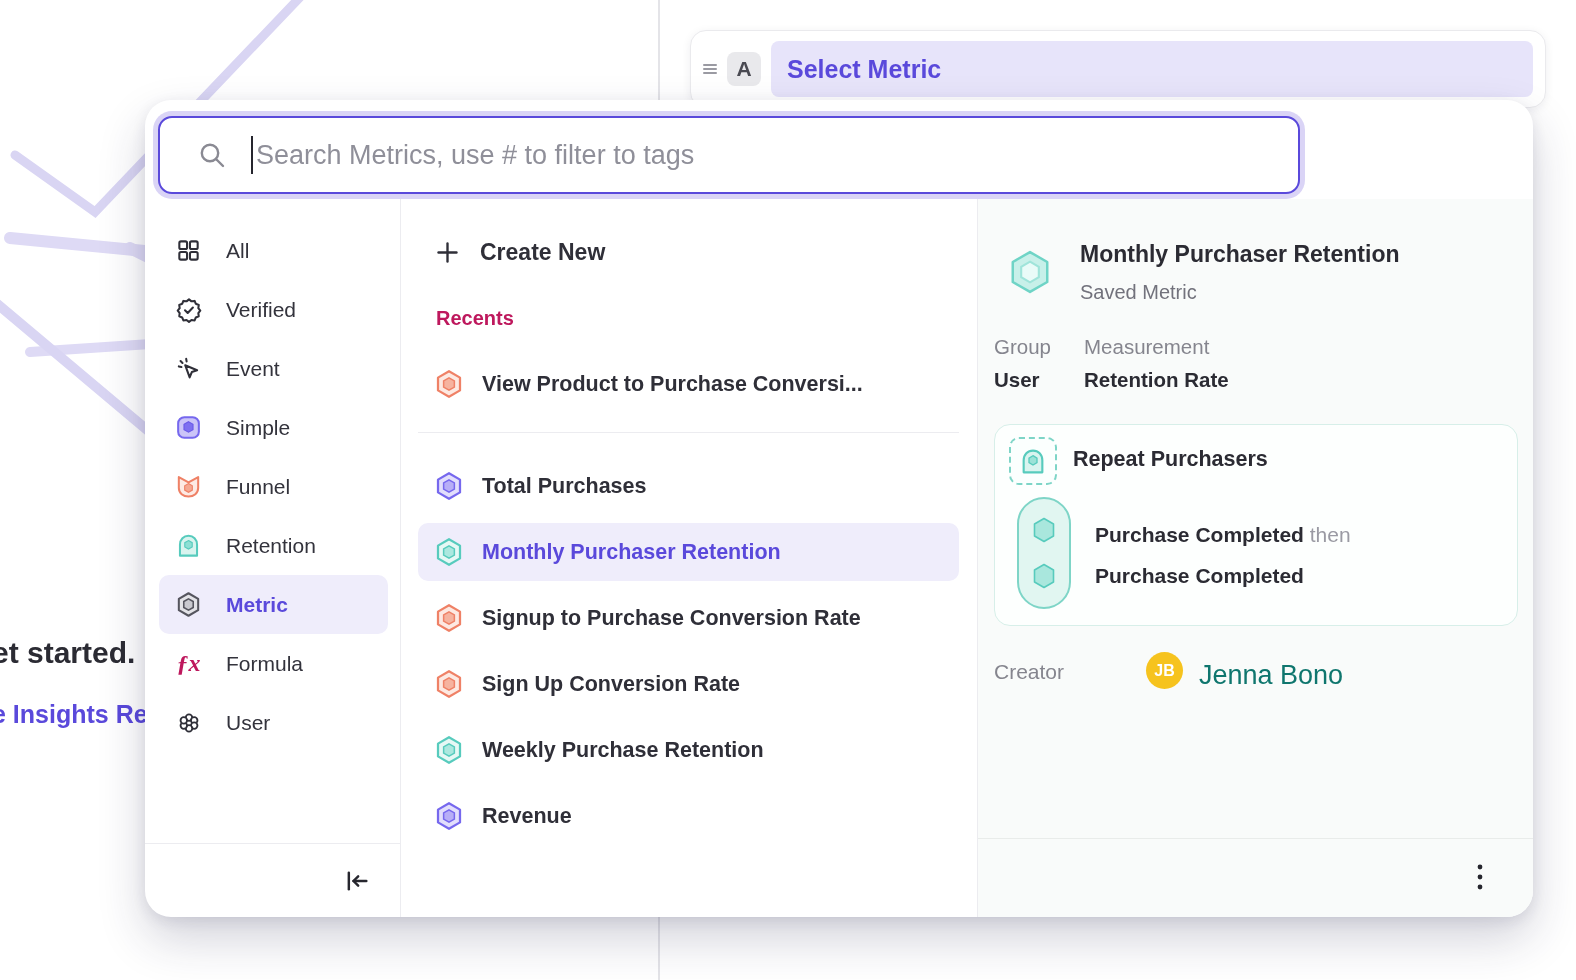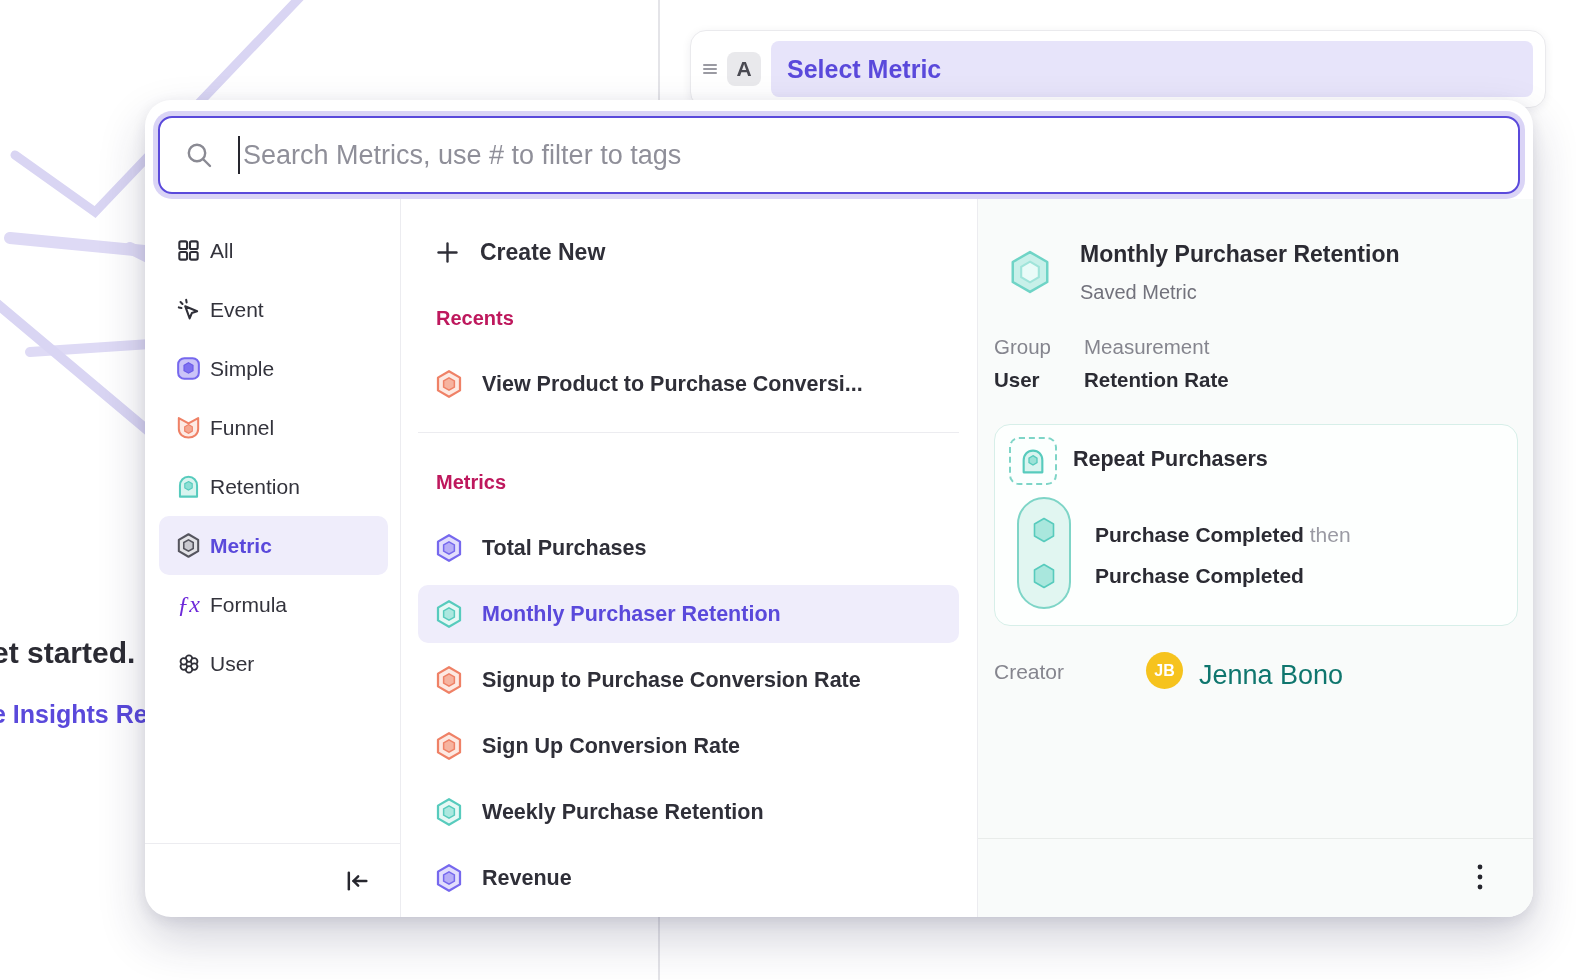--- a/index.html
+++ b/index.html
@@ -19,42 +19,42 @@
   .drag-icon { width:22px; height:22px; flex:0 0 auto; }
   .a-badge { width:34px; height:34px; margin-left:6px; border-radius:8px; background:#e9e9ec; color:#4a4a52;
     font-size:21px; font-weight:700; display:flex; align-items:center; justify-content:center; flex:0 0 auto; }
   .metric-pill { flex:1; height:56px; margin-left:10px; background:#e7e4fa; border-radius:8px;
     display:flex; align-items:center; padding-left:16px; color:#5a49db; font-size:25px; font-weight:700; }
 
   
   .modal { position:absolute; left:145px; top:100px; width:1388px; height:817px; background:#ffffff;
     border-radius:26px; box-shadow:0 22px 48px rgba(35,35,75,.20), 0 4px 14px rgba(35,35,75,.10); overflow:hidden; }
 
-  .search-box { position:absolute; left:13px; top:16px; width:1362px; height:78px; background:#ffffff;
+  .search-box { position:absolute; left:13px; top:16px; width:1142px; height:78px; background:#ffffff;
     border:2px solid #5a49db; border-radius:14px; box-shadow:0 0 0 5px #dad4f6;
-    display:flex; align-items:center; padding:0 20px 0 24px; }
+    display:flex; align-items:center; padding:0 20px 0 37px; }
   .search-icon { width:30px; height:30px; flex:0 0 auto; }
   .caret { width:2px; height:38px; background:#26262e; margin-left:24px; flex:0 0 auto; }
   .search-input { flex:1; border:none; outline:none; font-family:"Liberation Sans",sans-serif;
     font-size:27px; color:#30303a; margin-left:3px; background:transparent; }
   .search-input::placeholder { color:#8f8f99; opacity:1; }
 
   .cols { position:absolute; left:0; top:99px; width:100%; bottom:0; display:flex; }
   .col-side { width:255px; position:relative; padding-top:22px; }
   .col-mid { width:578px; border-left:1px solid #ececf0; border-right:1px solid #ececf0; position:relative; }
   .col-right { flex:1; background:#f9fbfa; position:relative; }
 
   
   .side-item { height:59px; margin:0 12px 0 14px; padding-left:16px; border-radius:10px;
-    display:flex; align-items:center; gap:8px; cursor:pointer; }
+    display:flex; align-items:center; gap:24px; cursor:pointer; }
   .side-item .s-ic { width:27px; height:27px; flex:0 0 auto; display:flex; align-items:center; justify-content:center; }
   .side-item .s-label { font-size:21px; font-weight:500; color:#33333c; }
   .side-item.selected { background:#efedfb; }
   .side-item.selected .s-label { color:#5a49db; font-weight:600; }
-  .icon-fx { font-family:"Liberation Serif", serif; font-style:italic; font-weight:400; font-size:24px; color:#6d28d9; }
+  .icon-fx { font-family:"Liberation Serif", serif; font-style:italic; font-weight:700; font-size:24px; color:#be185d; }
   .side-footer { position:absolute; left:0; right:0; bottom:0; height:74px; border-top:1px solid #ececf0;
     display:flex; align-items:center; justify-content:flex-end; padding-right:26px; }
   .collapse-btn { width:34px; height:34px; display:flex; align-items:center; justify-content:center; cursor:pointer; }
 
   
   .create-row { margin:28px 18px 0 17px; height:50px; padding-left:16px; display:flex; align-items:center; gap:19px; cursor:pointer; }
   .create-row .plus { width:27px; height:27px; }
   .create-row .c-label { font-size:23px; font-weight:700; color:#2f2f38; }
   .sec-label { margin:30px 18px 0 35px; height:24px; font-size:20px; font-weight:600; color:#be185d; }
   .sec-label.m2 { margin-top:38px; }
@@ -153,20 +153,29 @@
           <svg width="25" height="25" viewBox="0 0 24 24" fill="none" stroke="#2f2f38" stroke-width="2">
             <rect x="3.2" y="3.2" width="7.4" height="7.4" rx="1.6"></rect>
               <rect x="13.4" y="3.2" width="7.4" height="7.4" rx="1.6"></rect>
             <rect x="3.2" y="13.4" width="7.4" height="7.4" rx="1.6"></rect>
               <rect x="13.4" y="13.4" width="7.4" height="7.4" rx="1.6"></rect>
           </svg>
           </span>
         <span class="s-label">All</span>
       </div>
 
+      <div class="side-item">
+        <span class="s-ic">
+          <svg width="26" height="26" viewBox="0 0 24 24" fill="none" stroke="#2f2f38" stroke-width="1.9" stroke-linejoin="round">
+            <path d="M12 2.2 l2.3 1.8 2.9-.4 1.1 2.7 2.7 1.1-.4 2.9 1.8 2.3-1.8 2.3.4 2.9-2.7 1.1-1.1 2.7-2.9-.4-2.3 1.8-2.3-1.8-2.9.4-1.1-2.7-2.7-1.1.4-2.9L1.6 12.6l1.8-2.3-.4-2.9 2.7-1.1 1.1-2.7 2.9.4z"></path>
+            <path d="M8.3 12.2 l2.5 2.5 4.8-5" stroke-linecap="round" fill="none"></path>
+          </svg>
+          </span>
+        <span class="s-label">Verified</span>
+      </div>
 
       <div class="side-item">
         <span class="s-ic">
           <svg width="26" height="26" viewBox="0 0 24 24" fill="none" stroke="#2f2f38" stroke-width="1.9" stroke-linecap="round" stroke-linejoin="round">
             <path d="M8.5 8.5 L19.5 13.2 L14.6 14.8 L12.6 19.8 Z"></path>
             <line x1="4.2" y1="4.6" x2="6" y2="6.4"></line>
               <line x1="9.4" y1="2.6" x2="9.8" y2="5"></line>
               <line x1="2.6" y1="9.6" x2="5" y2="10.1"></line>
           </svg>
           </span>
@@ -261,21 +270,20 @@
       <div class="m-item first">
         <svg class="hex" viewBox="0 0 24 24">
           <path d="M12 1.8 L20.8 6.9 V17.1 L12 22.2 L3.2 17.1 V6.9 Z" fill="#fde9e2" stroke="#ef8166" stroke-width="1.8" stroke-linejoin="round"></path>
           <path d="M12 7.1 L16.3 9.55 V14.45 L12 16.9 L7.7 14.45 V9.55 Z" fill="#f6b39f" stroke="#ef8166" stroke-width="1.2"></path>
         </svg>
         <span class="m-label">View Product to Purchase Conversi...</span>
       </div>
 
       <div class="mid-divider"></div>
 
-      <div class="sec-label m2">Metrics</div>
 
       <div class="m-item first">
         <svg class="hex" viewBox="0 0 24 24">
           <path d="M12 1.8 L20.8 6.9 V17.1 L12 22.2 L3.2 17.1 V6.9 Z" fill="#e2defc" stroke="#7668ee" stroke-width="1.8" stroke-linejoin="round"></path>
           <path d="M12 7.1 L16.3 9.55 V14.45 L12 16.9 L7.7 14.45 V9.55 Z" fill="#b7aef7" stroke="#7668ee" stroke-width="1.2"></path>
         </svg>
         <span class="m-label">Total Purchases</span>
       </div>
 
       <div class="m-item gap selected">

